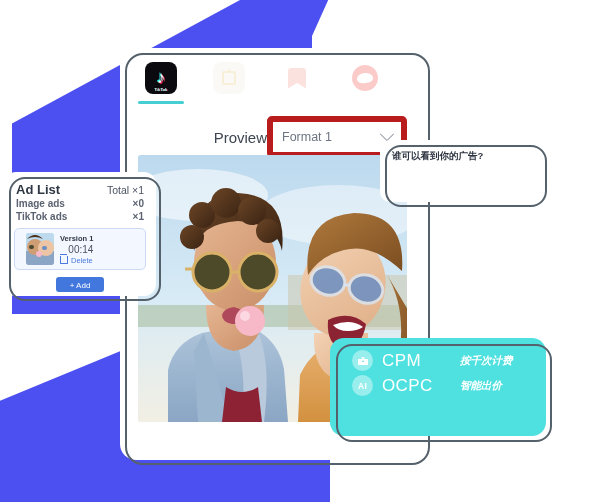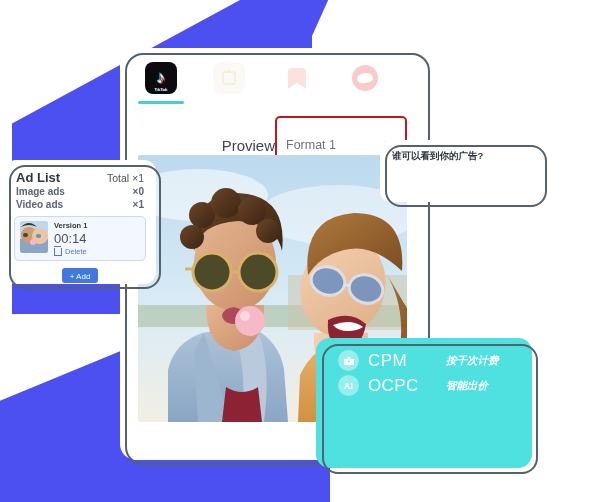--- a/index.html
+++ b/index.html
@@ -66,73 +66,73 @@
            clip-path:polygon(0 0,100% 0,100% 100%,50% 74%,0 100%);border-radius:3px 3px 0 0;}
   .ico-d i{display:block;width:26px;height:26px;border-radius:50%;
       background:#f0483f;position:relative;}
   .ico-d i::after{content:"";position:absolute;left:5px;top:8px;width:16px;height:10px;
       background:#fff;border-radius:50% 50% 40% 40%;transform:rotate(-6deg);}
 
   .preview-row{display:flex;align-items:center;justify-content:flex-end;
                padding:12px 18px 10px 18px;}
   .preview-label{font-size:15px;color:#3d4551;}
   .format-select{
-    width:110px;height:30px;border:2px solid #b91c1c;border-radius:5px;background:#fff;
-    display:flex;align-items:center;justify-content:space-between;padding:12px 9px;
+    width:110px;height:30px;border:6px solid #b91c1c;border-radius:5px;background:#fff;
+    display:flex;align-items:center;justify-content:space-between;padding:0 9px;
   }
   .format-value{font-size:12.5px;color:#6d7580;}
   .chev{width:9px;height:9px;border-right:1.4px solid #9aa2ac;border-bottom:1.4px solid #9aa2ac;
         transform:rotate(45deg) translate(-2px,-2px);}
 
   
   .photo{
     position:absolute;left:18px;top:107px;width:269px;height:267px;
     border-radius:3px;overflow:hidden;background:#cfe4f2;
   }
   .photo svg{display:block;width:100%;height:100%;}
 
   
-  #ad-list-card{left:4px;top:160px;width:152px;height:124px;z-index:6;border-radius:12px;}
+  #ad-list-card{left:4px;top:172px;width:152px;height:124px;z-index:6;border-radius:12px;}
   .al-head{display:flex;justify-content:space-between;align-items:baseline;padding:10px 12px 0 12px;}
   .al-title{font-size:13px;color:#2f3742;font-weight:600;}
   .al-total{font-size:10.5px;color:#4a5260;}
   .al-row{display:flex;justify-content:space-between;padding:1px 12px;font-size:10px;color:#5b6270;font-weight:bold;}
   .version-box{
     margin:5px 10px 0 10px;border:1px solid #cdd9f5;background:#f3f7ff;border-radius:5px;
-    display:flex;gap:6px;padding:4px 5px;
+    display:flex;gap:6px;padding:4px 11px;
   }
   .vthumb{width:28px;height:32px;border-radius:3px;overflow:hidden;background:#bcd9ee;flex:0 0 auto;}
   .vthumb svg{display:block;width:100%;height:100%;}
   .vmeta{display:flex;flex-direction:column;justify-content:center;gap:1px;}
   .vname{font-size:7.5px;color:#2f3742;font-weight:600;}
-  .vtime{font-size:13px;color:#4a5260;}
+  .vtime{font-size:10px;color:#4a5260;text-align:right;}
   .vdel{display:flex;align-items:center;gap:3px;font-size:7.5px;color:#4a7ae0;}
   .trash{width:6px;height:7px;border:1px solid #4a7ae0;border-top:none;border-radius:0 0 1px 1px;position:relative;}
   .trash::before{content:"";position:absolute;left:-1.5px;top:-2px;width:7px;height:1px;background:#4a7ae0;}
   .add-btn{
-    display:block;margin:7px auto 0 auto;width:36px;height:15px;border-radius:3px;
+    display:block;margin:7px auto 0 auto;width:48px;height:15px;border-radius:3px;
     background:#4277dd;color:#fff;font-size:8px;text-align:center;line-height:15px;border:none;
     font-family:inherit;
   }
 
   
   #audience-card{left:380px;top:140px;width:162px;height:62px;z-index:5;border-radius:10px;}
   .au-q{font-size:9.5px;color:#2d3441;font-weight:700;padding:10px 12px 0 12px;}
   .au-opt{
     margin:7px 11px 0 11px;height:21px;border:1px solid #cdd9f5;background:#f4f8ff;border-radius:4px;
     display:flex;align-items:center;gap:5px;padding:0 7px;
   }
   .radio{width:8px;height:8px;border-radius:50%;border:1px solid #4a7ae0;background:#fff;
          display:flex;align-items:center;justify-content:center;flex:0 0 auto;}
   .radio::after{content:"";width:4px;height:4px;border-radius:50%;background:#4a7ae0;}
   .au-opt-label{font-size:7.5px;color:#4c5361;}
 
   
   #billing-card{
-    position:absolute;left:316px;top:338px;width:216px;height:130px;
+    position:absolute;left:330px;top:338px;width:216px;height:98px;
     background:#4fe0e0;border-radius:14px;z-index:7;
   }
   #billing-card::before{
     content:"";position:absolute;left:6px;top:6px;right:-6px;bottom:-6px;
     border-radius:16px;border:2.5px solid #55616b;z-index:-1;
   }
   .bill-list{padding:12px 0 0 22px;display:flex;flex-direction:column;gap:4px;}
   .bill-row{display:flex;align-items:center;}
   .bill-ico{
     width:21px;height:21px;border-radius:50%;background:rgba(255,255,255,.42);
@@ -278,21 +278,21 @@
       <span>Total</span>
       <span>×1</span>
     </span>
   </div>
 
   <div class="al-row">
     <span>Image ads</span>
     <span>×0</span>
   </div>
   <div class="al-row">
-    <span>Video ads</span>
+    <span>TikTok ads</span>
     <span>×1</span>
   </div>
 
   <div class="version-box">
     <div class="vthumb">
       <svg viewBox="0 0 28 32" preserveAspectRatio="xMidYMid slice" aria-hidden="true">
         <rect width="28" height="32" fill="#bcd9ee"></rect>
         <rect y="18" width="28" height="14" fill="#8aa6c4"></rect>
         <circle cx="9" cy="14" r="8" fill="#cf9d74"></circle>
         <circle cx="20" cy="15" r="8" fill="#eec5a4"></circle>

